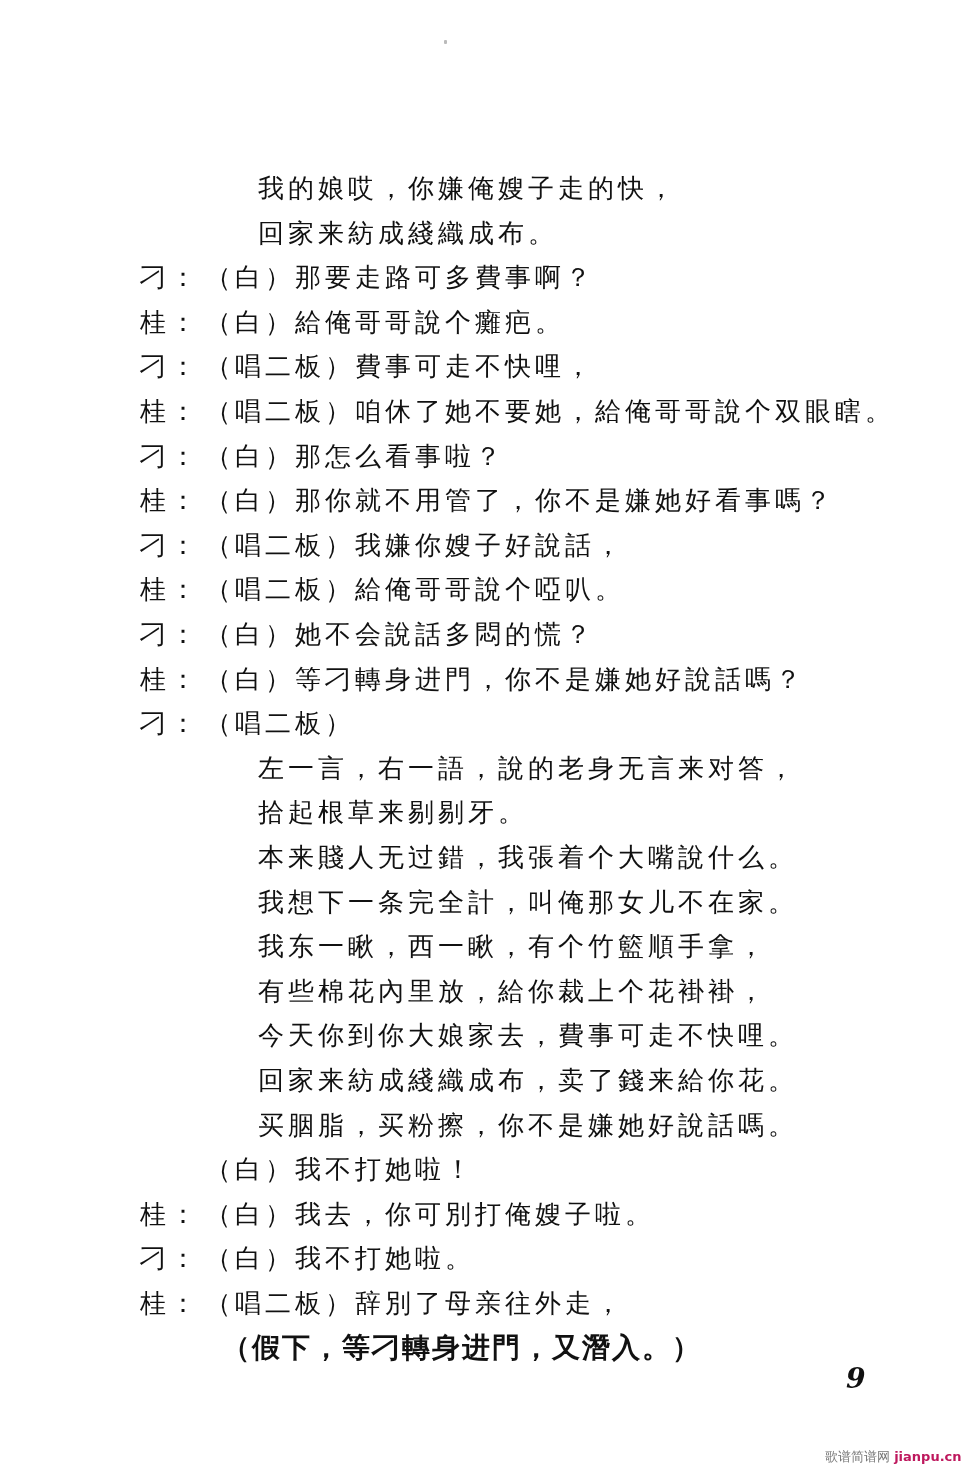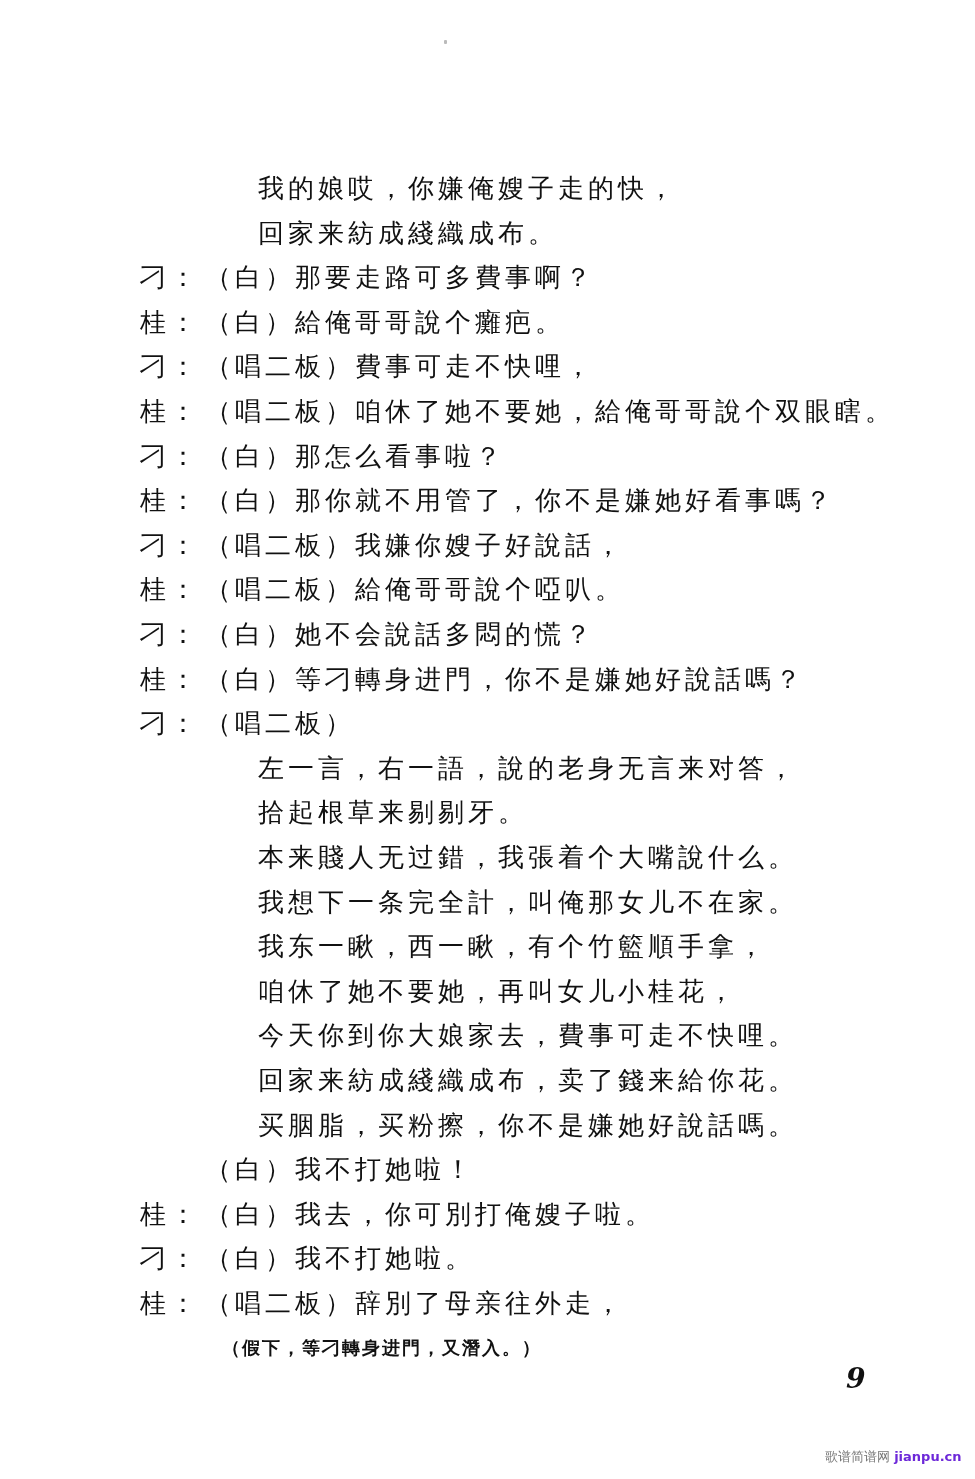--- a/index.html
+++ b/index.html
@@ -10,30 +10,30 @@
   }
   .page { position: absolute; left: 0; top: 0; width: 975px; height: 1479px; }
   .speck { position: absolute; left: 444px; top: 40px; width: 3px; height: 4px; background: #bbbbbb; border-radius: 1px; }
   .line {
     position: absolute; left: 0; height: 40px; line-height: 40px;
     font-size: 26px; white-space: nowrap; letter-spacing: 4px;
   }
   .speaker { position: absolute; left: 140px; top: 0; width: 60px; }
   .paren { position: absolute; left: 205px; top: 0; }
   .verse { position: absolute; left: 258px; top: 0; }
-  .stage { position: absolute; left: 222px; top: 0; font-weight: bold; letter-spacing: 2px; font-size: 18px; }
+  .stage { position: absolute; left: 222px; top: 0; font-weight: bold; letter-spacing: 2px; font-size: 28px; }
   .page-number {
     position: absolute; left: 846px; top: 1362px; font-size: 28px; font-weight: bold;
     font-style: italic; font-family: "DejaVu Serif", serif;
   }
   .watermark {
     position: absolute; left: 825px; top: 1448px; font-size: 13px; color: #777777;
     font-family: "DejaVu Sans", sans-serif; white-space: nowrap; letter-spacing: 0;
   }
-  .watermark .site { color: #6d28d9; font-weight: bold; }
+  .watermark .site { color: #be185d; font-weight: bold; }
 </style>
 </head>
 <body>
 
 <div class="page">
   <div class="speck"></div>
   <div id="lines">
       <div class="line" style="top: 168px;">
         <span class="verse">我的娘哎，你嫌俺嫂子走的快，</span>
       </div>
@@ -93,21 +93,21 @@
       <div class="line" style="top: 837px;">
         <span class="verse">本来賤人无过錯，我張着个大嘴說什么。</span>
       </div>
       <div class="line" style="top: 881.6px;">
         <span class="verse">我想下一条完全計，叫俺那女儿不在家。</span>
       </div>
       <div class="line" style="top: 926.2px;">
         <span class="verse">我东一瞅，西一瞅，有个竹籃順手拿，</span>
       </div>
       <div class="line" style="top: 970.8px;">
-        <span class="verse">咱休了她不要她，再叫女儿小桂花，</span>
+        <span class="verse">有些棉花內里放，給你裁上个花褂褂，</span>
       </div>
       <div class="line" style="top: 1015.4px;">
         <span class="verse">今天你到你大娘家去，費事可走不快哩。</span>
       </div>
       <div class="line" style="top: 1060px;">
         <span class="verse">回家来紡成綫織成布，卖了錢来給你花。</span>
       </div>
       <div class="line" style="top: 1104.6px;">
         <span class="verse">买胭脂，买粉擦，你不是嫌她好說話嗎。</span>
       </div>

